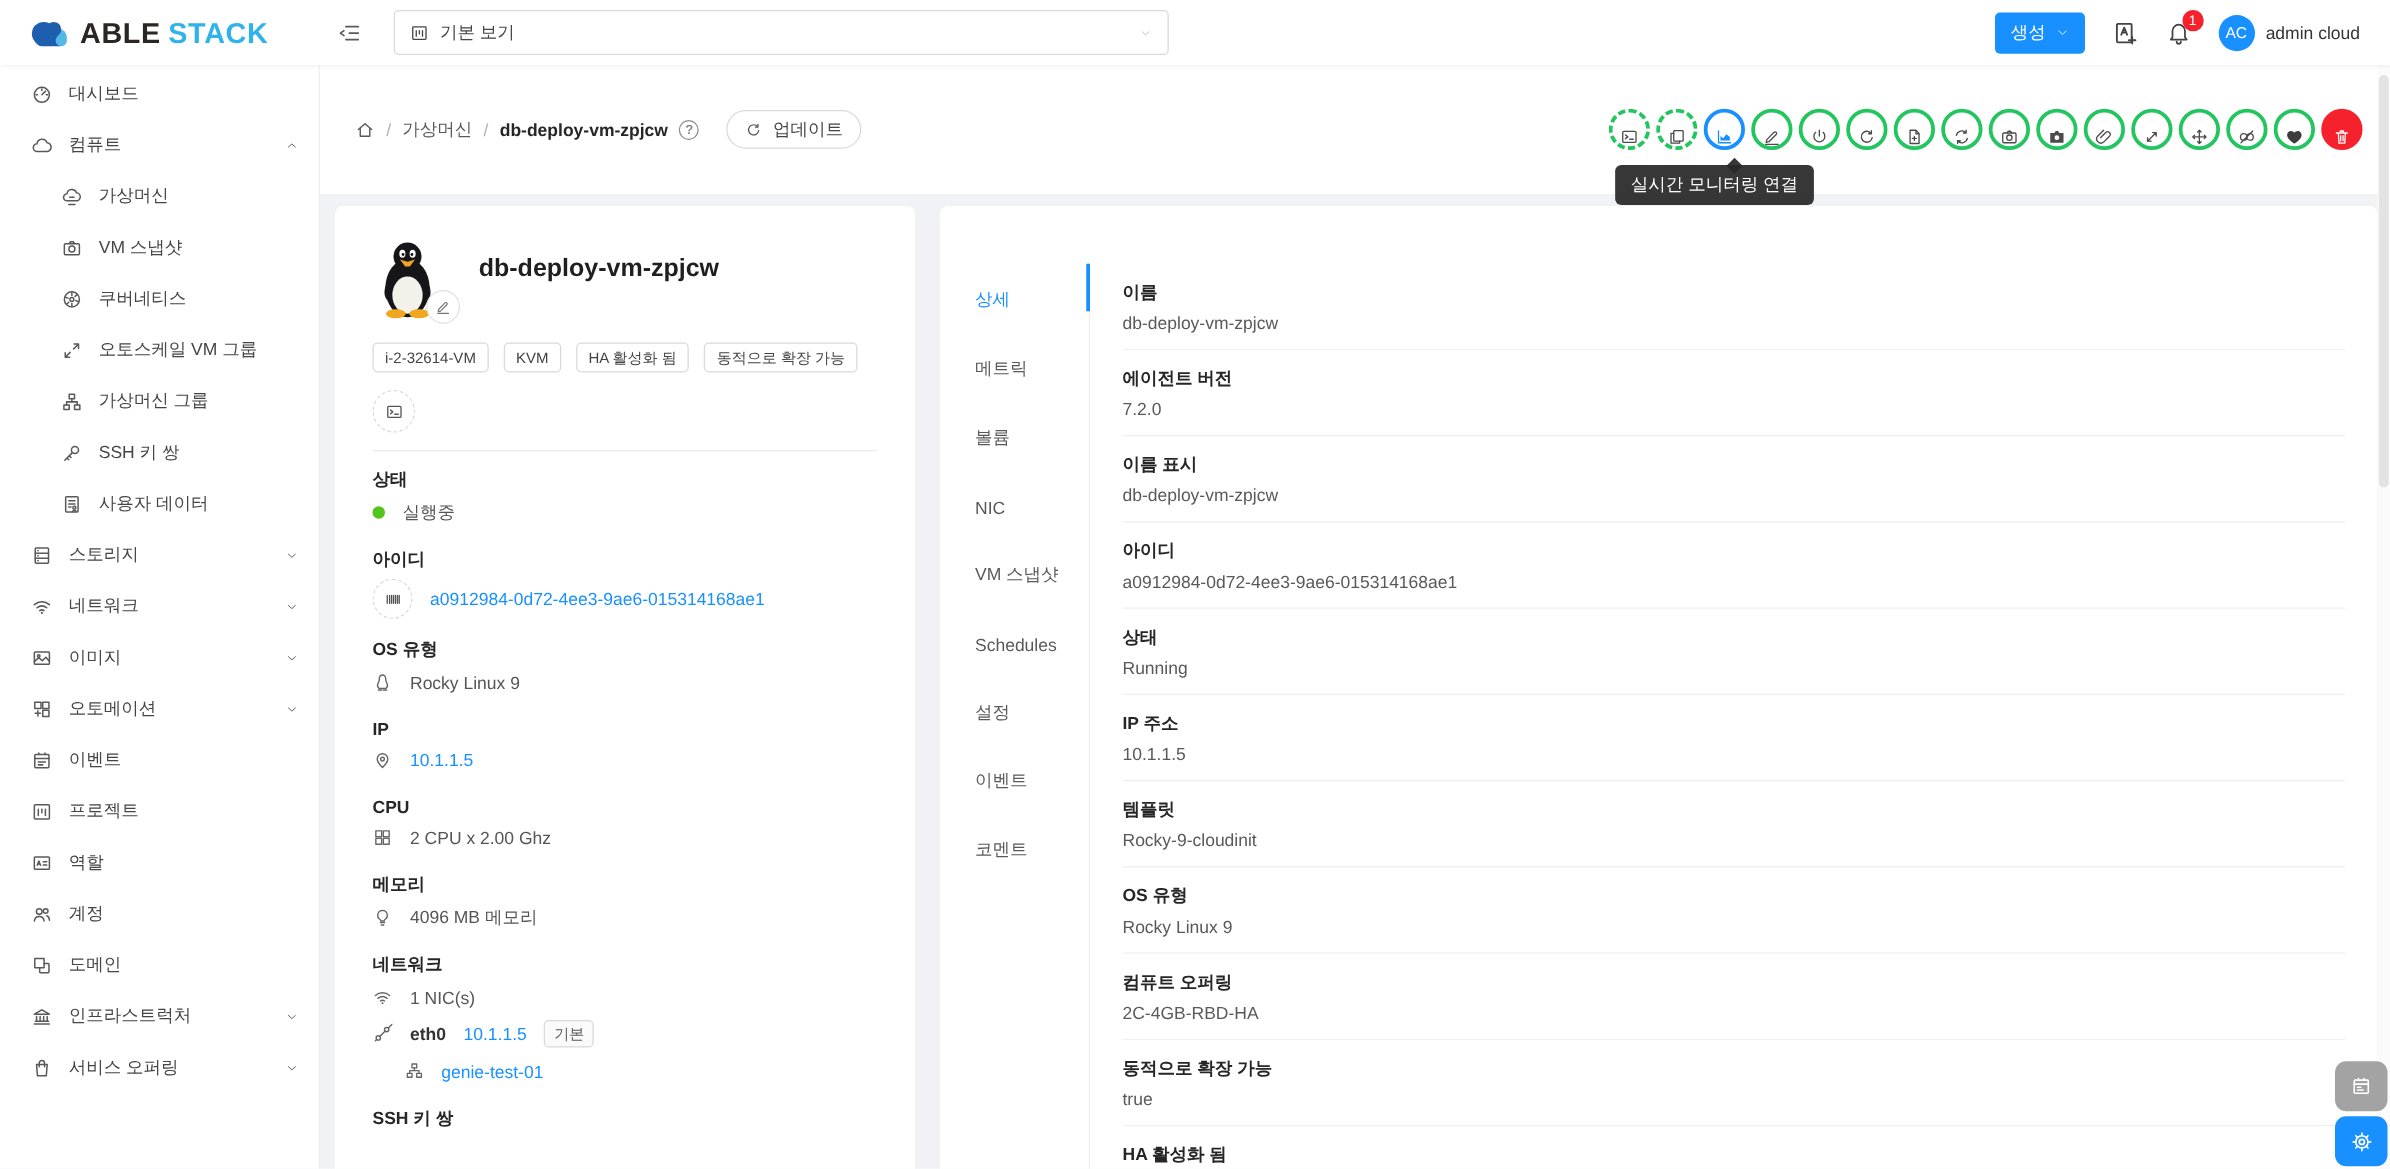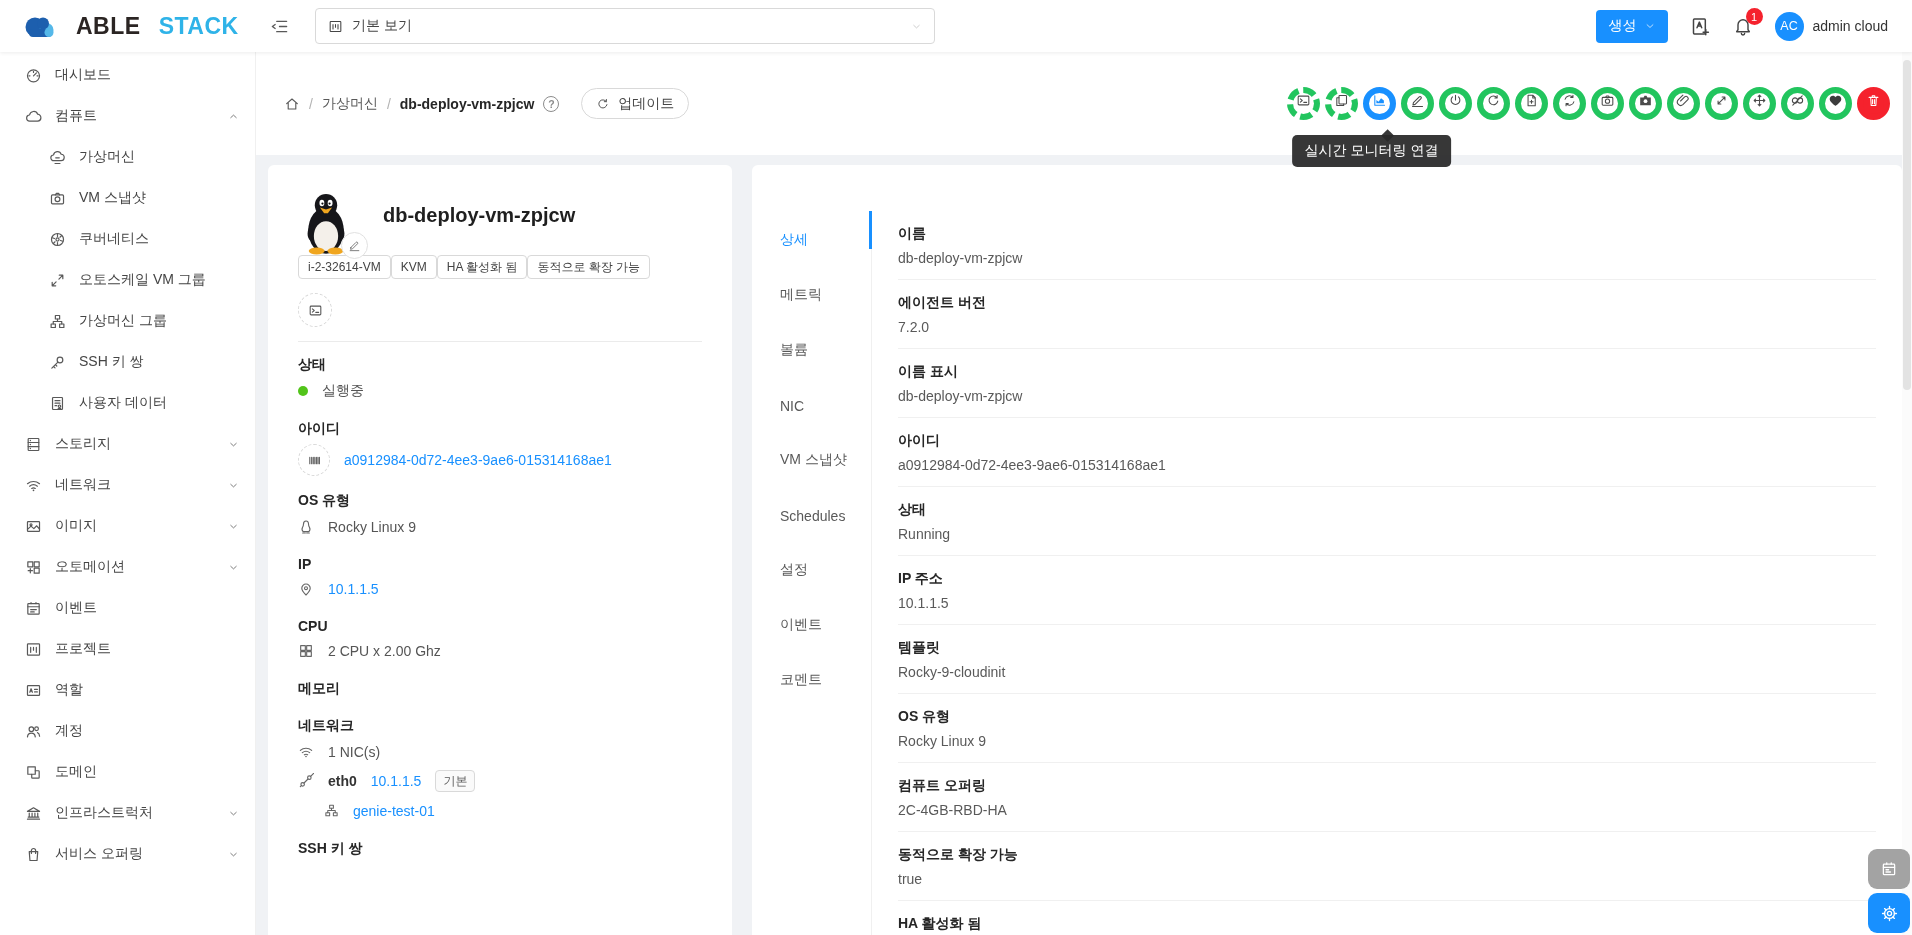--- a/index.html
+++ b/index.html
@@ -6,21 +6,21 @@
   html,body{width:1912px;height:935px;overflow:hidden}
   body{font-family:"Liberation Sans","DejaVu Sans",sans-serif;font-size:14px;color:#454545;background:#f0f2f5;position:relative}
   svg{display:block}
   .s{fill:none;stroke:currentColor;stroke-width:1.7;stroke-linecap:round;stroke-linejoin:round}
   .s .f{fill:currentColor;stroke:none}
   .s .wf{fill:#fff;stroke:none}
   .ic{display:inline-flex;align-items:center;justify-content:center;flex:none}
 
   
   .topbar{position:absolute;top:0;left:0;right:0;height:52px;background:#fff;display:flex;align-items:center;z-index:30;box-shadow:0 1px 4px rgba(0,0,0,.08)}
-  .logo{width:256px;display:flex;align-items:center;padding-left:24px;gap:18px;flex:none}
+  .logo{width:256px;display:flex;align-items:center;padding-left:24px;gap:6px;flex:none}
   .logo-able{font-size:23px;font-weight:700;color:#2b2523;letter-spacing:.5px}
   .logo-stack{font-size:23px;font-weight:700;color:#2fb3e8;letter-spacing:.5px}
   .fold-btn{color:#595959;margin-left:14px;cursor:pointer}
   .view-select{margin-left:26px;width:620px;height:36px;border:1px solid #d9d9d9;border-radius:4px;display:flex;align-items:center;padding:0 12px;gap:9px;color:#454545;background:#fff;cursor:pointer}
   .view-select .car{margin-left:auto;color:#bfbfbf}
   .tb-right{margin-left:auto;display:flex;align-items:center;gap:22px;padding-right:24px}
   .create-btn{height:33px;background:#1890ff;color:#fff;border:none;border-radius:4px;display:flex;align-items:center;gap:8px;padding:0 13px;font-size:14px;cursor:pointer;font-family:inherit}
   .tb-ic{color:#434343;cursor:pointer;position:relative}
   .badge{position:absolute;top:-8px;right:-10px;min-width:17px;height:17px;border-radius:9px;background:#f5222d;color:#fff;font-size:11px;display:flex;align-items:center;justify-content:center;padding:0 4px}
   .user{display:flex;align-items:center;gap:9px;cursor:pointer}
@@ -39,37 +39,37 @@
   .main{position:absolute;left:256px;top:52px;right:0;bottom:0}
   .crumbbar{height:103px;background:#fff;display:flex;align-items:center;padding:0 22px 0 28px;position:relative;z-index:10}
   .crumbs{display:flex;align-items:center;gap:9px;color:#595959}
   .crumb-link{color:#595959;cursor:pointer}
   .crumb-cur{color:#262626;font-weight:700}
   .csep{color:#b3b3b3}
   .qmark{width:16px;height:16px;border:1.3px solid #8c8c8c;border-radius:50%;color:#8c8c8c;font-size:10.5px;display:inline-flex;align-items:center;justify-content:center;font-weight:700;cursor:pointer}
   .update-pill{margin-left:13px;height:31px;border:1px solid #d9d9d9;border-radius:16px;background:#fff;display:flex;align-items:center;gap:8px;padding:0 14px;color:#454545;font-size:14px;cursor:pointer;font-family:inherit}
   .update-pill .ic{color:#555}
   .actions{margin-left:auto;display:flex;align-items:center;gap:5px}
-  .abtn{width:33px;height:33px;border-radius:50%;border:6px solid #22c55e;background:#fff;color:#4b4b4b;display:flex;align-items:flex-start;justify-content:center;cursor:pointer;flex:none}
+  .abtn{width:33px;height:33px;border-radius:50%;border:3px solid #22c55e;background:#fff;color:#4b4b4b;display:flex;align-items:flex-end;justify-content:center;cursor:pointer;flex:none}
   .abtn.dashed{border-style:dashed}
   .abtn.active{border-color:#1890ff;color:#1890ff;position:relative}
   .abtn.danger{background:#f5222d;border-color:#f5222d;color:#fff}
   .tooltip{position:absolute;top:42px;left:50%;transform:translateX(-55%);background:rgba(40,40,40,.93);color:#fff;font-size:14px;padding:7px 13px;border-radius:5px;white-space:nowrap;z-index:50}
   .tooltip::before{content:"";position:absolute;top:-4px;left:57%;width:9px;height:9px;background:rgba(40,40,40,.93);transform:rotate(45deg)}
 
   .cards{display:flex;gap:20px;padding:10px 10px 0 12px;align-items:flex-start}
   .card{background:#fff;border-radius:6px;min-height:1000px}
 
   
   .vmcard{width:464px;flex:none;padding:26px 30px}
   .vmhead{display:flex;align-items:flex-start}
   .tuxwrap{position:relative;width:58px;flex:none}
   .editbadge{position:absolute;right:-12px;bottom:-4px;width:27px;height:27px;border-radius:50%;background:#fff;border:1px solid #e1e1e1;display:flex;align-items:center;justify-content:center;color:#737373;cursor:pointer}
   .vmtitle{font-size:20px;font-weight:700;color:#1f1f1f;margin:13px 0 0 27px}
-  .tags{display:flex;flex-wrap:wrap}
+  .tags{margin-top:19px;display:flex;gap:12px;flex-wrap:wrap}
   .tag{border:1px solid #d9d9d9;border-radius:4px;padding:1px 9px;font-size:12px;color:#434343;background:#fff;line-height:20px}
   .termbtn{margin-top:14px;width:34px;height:34px;border-radius:50%;border:1px dashed #d9d9d9;background:#fff;color:#555;display:flex;align-items:center;justify-content:center;cursor:pointer}
   .vmdiv{border:none;border-top:1px solid #ebebeb;margin:14px 0}
   .sec{margin-bottom:19px}
   .seclabel{font-weight:700;color:#262626;margin-bottom:6px}
   .secrow{display:flex;align-items:center;gap:14px;color:#555;min-height:21px;margin-bottom:8px}
   .secrow:last-child{margin-bottom:0}
   .secrow .ic{color:#666}
   .dot{width:10px;height:10px;border-radius:50%;background:#52c41a;flex:none}
   .idcircle{width:32px;height:32px;border:1px dashed #d9d9d9;border-radius:50%;display:flex;align-items:center;justify-content:center;color:#555;flex:none}
@@ -642,20 +642,28 @@
                 <rect x="4" y="13" width="7" height="7"></rect>
                 <rect x="13" y="13" width="7" height="7"></rect>
               </svg>
             </span>
           <span>2 CPU x 2.00 Ghz</span>
         </div>
       </div>
 
       <div class="sec">
         <div class="seclabel">메모리</div>
+        <div class="secrow">
+          <span class="ic">
+              <svg class="s" width="16" height="16" viewBox="0 0 24 24">
+                <path d="M9.5 18h5M10.5 21h3M12 3.5a5.8 5.8 0 0 1 3.2 10.6c-.7.5-1 1.2-1 1.9h-4.4c0-.7-.3-1.4-1-1.9A5.8 5.8 0 0 1 12 3.5z"></path>
+              </svg>
+            </span>
+          <span>4096 MB 메모리</span>
+        </div>
       </div>
 
       <div class="sec">
         <div class="seclabel">네트워크</div>
         <div class="secrow">
           <span class="ic">
               <svg class="s" width="16" height="16" viewBox="0 0 24 24">
                 <path d="M3.5 9.5a13 13 0 0 1 17 0M6.5 13a9 9 0 0 1 11 0M9.5 16.2a4.6 4.6 0 0 1 5 0"></path>
                 <circle class="f" cx="12" cy="18.8" r="1.2"></circle>
               </svg>

